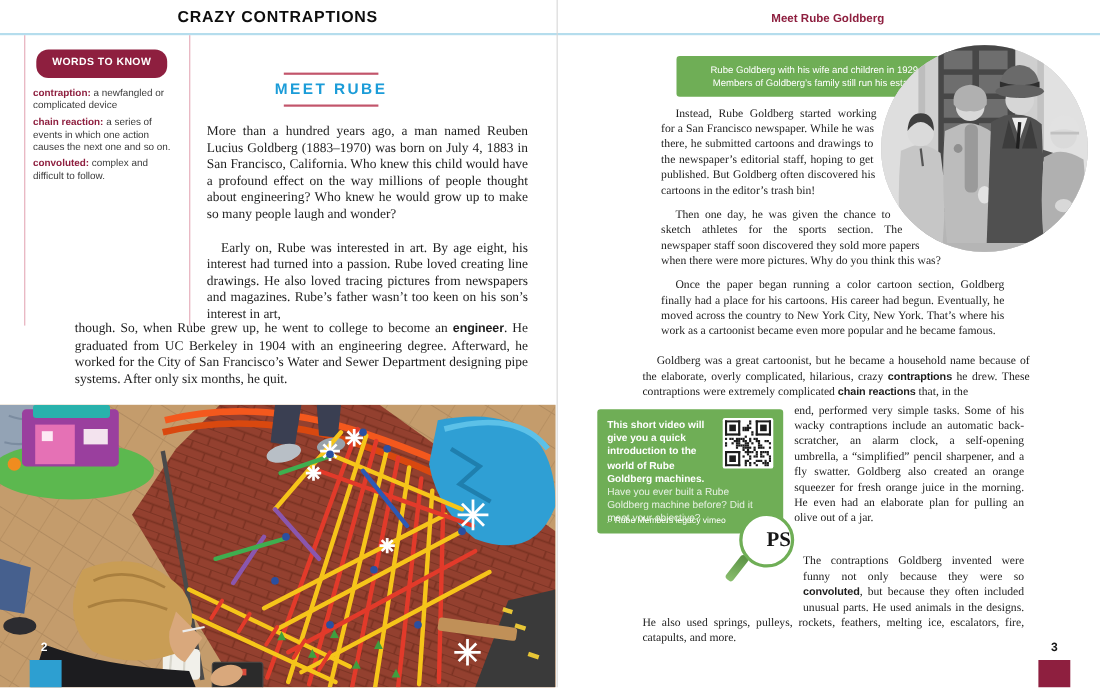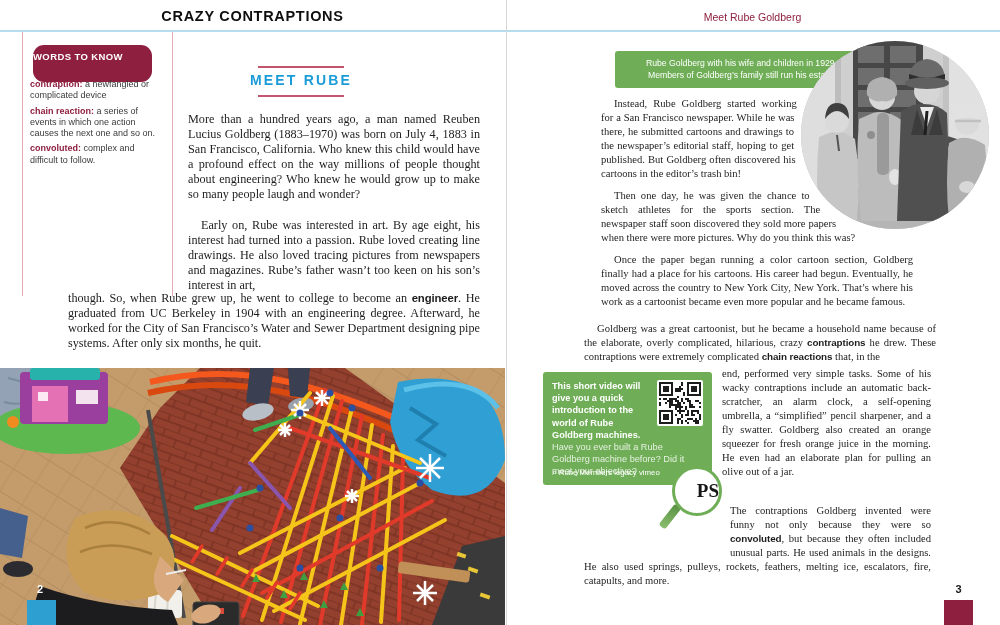--- a/index.html
+++ b/index.html
@@ -8,31 +8,31 @@
   }
   html,body{margin:0;padding:0}
   body{width:1000px;height:625px;position:relative;background:#fff;overflow:hidden;
        font-family:"Liberation Serif",serif;color:var(--ink)}
   .abs{position:absolute}
   .sans{font-family:"Liberation Sans",sans-serif}
 
   
   #hdr-left{left:0;top:8px;width:505px;text-align:center;font-weight:bold;
             font-size:14.5px;letter-spacing:.7px;color:#0e0e0e}
-  #hdr-right{left:505px;top:11px;width:495px;text-align:center;font-weight:normal;
+  #hdr-right{left:505px;top:11px;width:495px;text-align:center;font-weight:bold;
              font-size:10.5px;color:var(--maroon)}
   #rule-top{left:0;top:30px;width:1000px;height:2px;background:var(--rule-blue)}
   #gutter{left:506px;top:0;width:1px;height:625px;background:#d6d6d6}
 
   
   #wtk-rule-l{left:22px;top:32px;width:1px;height:264px;background:var(--pink-rule)}
   #wtk-rule-r{left:172px;top:32px;width:1px;height:264px;background:var(--pink-rule)}
-  #wtk-box{left:33px;top:45px;width:119px;height:37px;background:var(--maroon);
+  #wtk-box{left:33px;top:45px;width:119px;height:26px;background:var(--maroon);
            border-radius:11px;color:#fff;font-weight:bold;font-size:9.5px;
-           text-align:left;line-height:23px;letter-spacing:.4px}
+           text-align:center;line-height:23px;letter-spacing:.4px}
   #wtk-list{left:30px;top:79px;width:128px;font-size:9px;line-height:11.3px;color:#3a3a3a}
   .wtk-entry{margin-bottom:4px}
   .wtk-term{font-weight:bold;color:var(--maroon)}
 
   
   .red-rule{width:86px;height:2px;background:var(--red-rule)}
   #meet-rule-a{left:258px;top:66px}
   #meet-rule-b{left:258px;top:95px}
   #meet-title{left:188px;top:72px;width:226px;text-align:center;font-weight:bold;
               font-size:14px;letter-spacing:2.2px;color:var(--blue)}

